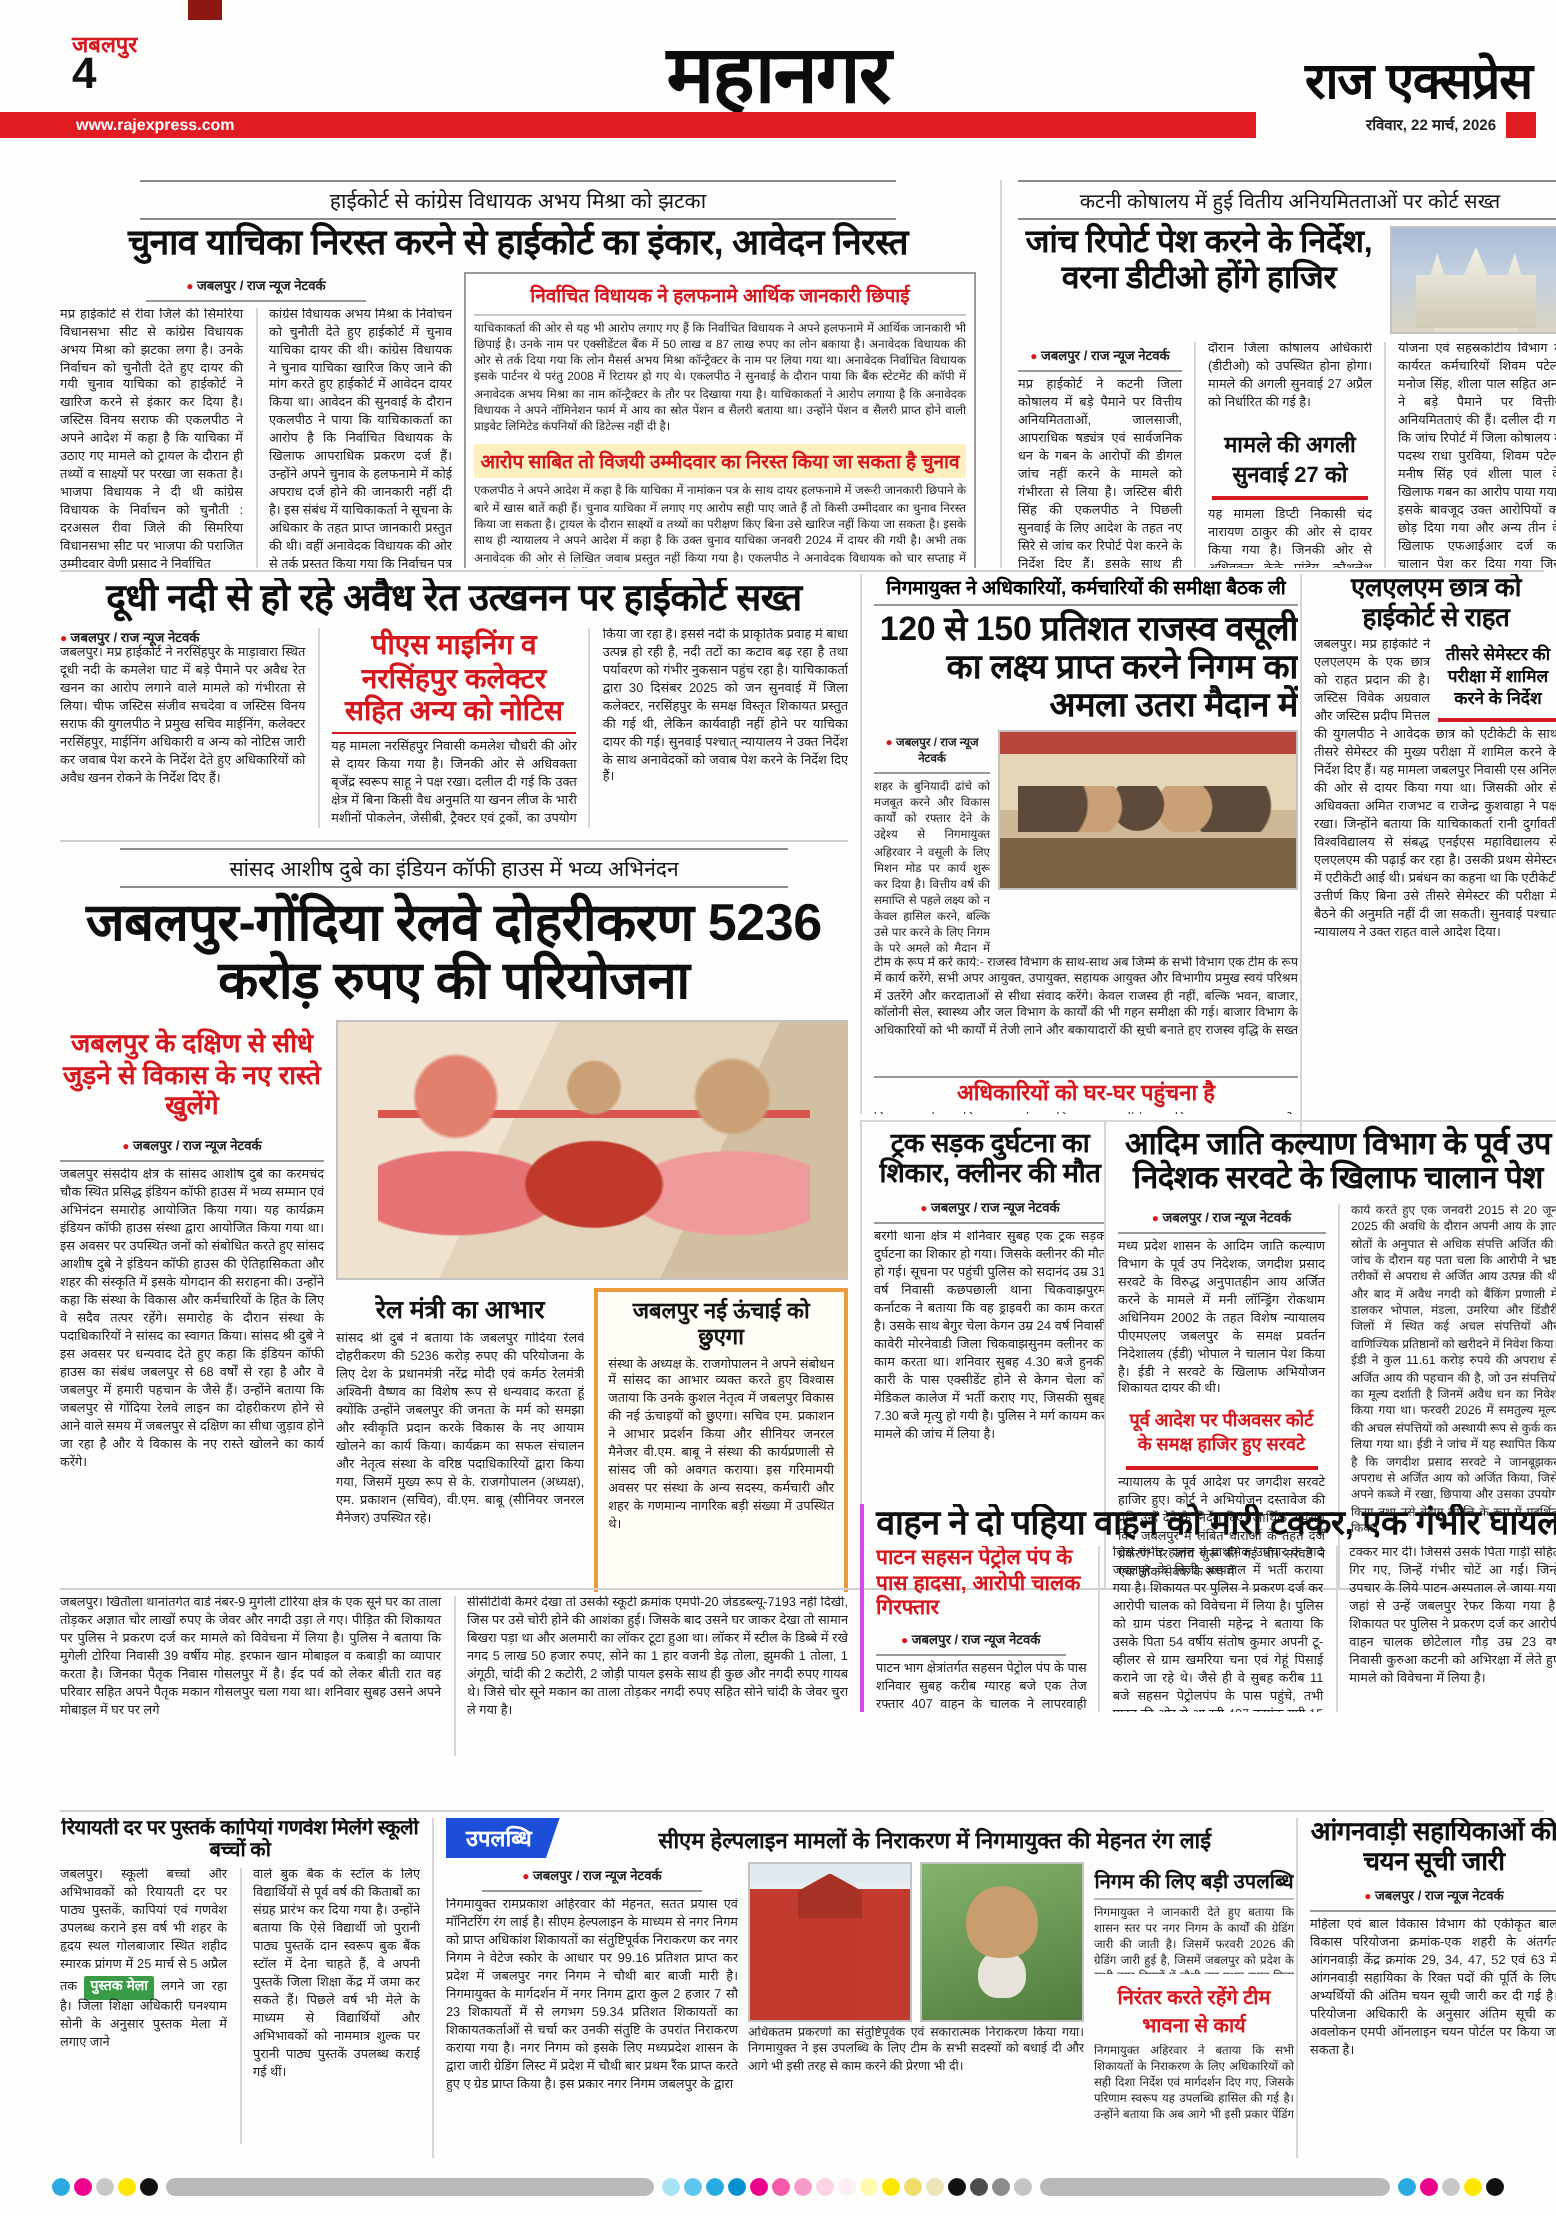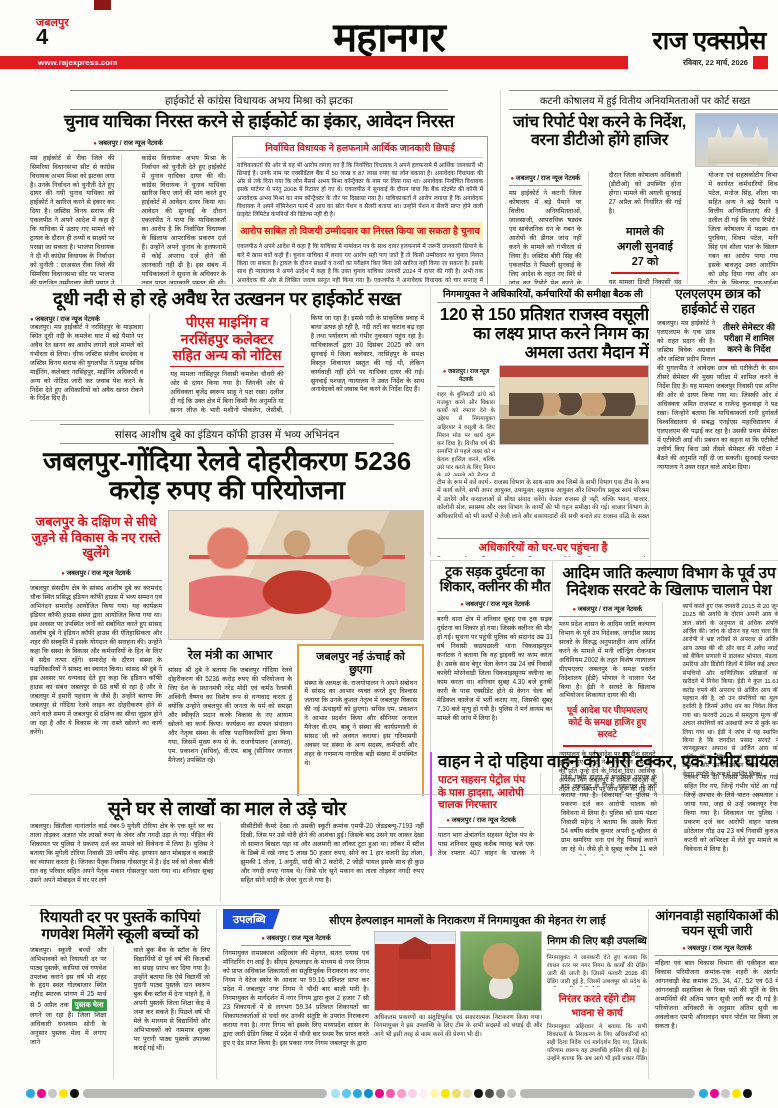--- a/index.html
+++ b/index.html
@@ -10,21 +10,21 @@
           border-top:1px solid #8a8a8a;border-bottom:1px solid #8a8a8a;
           padding:2px 0;margin-bottom:3px;}
   .hl{font-weight:800;color:#0f0f0f;line-height:1.12;letter-spacing:-0.2px;}
   .sub-red{color:#d6181f;font-weight:800;line-height:1.2;}
   .byline{font-size:6.6px;font-weight:bold;color:#222;text-align:center;
           border-bottom:1px solid #999;padding:2px 0 3px;margin-bottom:3px;}
   .byline::before{content:"● ";color:#d6181f;font-size:6px;}
   .bd{font-size:6.4px;line-height:1.4;text-align:justify;color:#1d1d1d;}
   .cols{display:flex;gap:6px;}
   .cols>div{flex:1;min-width:0;}
-  .vr{border-left:1px solid #d5d5d5;padding-left:20px;}
+  .vr{border-left:1px solid #d5d5d5;padding-left:6px;}
   .nbox{border:1px solid #9a9a9a;padding:3px 4px;background:#fff;}
   .boxtitle{font-size:9.5px;text-align:center;font-weight:800;color:#d6181f;
             padding:1px 0 3px;border-bottom:1px solid #c9c9c9;margin-bottom:3px;}
   .boxtitle2{font-size:9.5px;text-align:center;font-weight:800;color:#d6181f;
              background:#fdf0bf;padding:2px 2px;margin:4px 0 3px;}
   .redbox{font-size:11px;font-weight:800;text-align:center;color:#111;
           border-bottom:2px solid #d6181f;padding:3px 2px 4px;margin:4px 2px;}
   .pq{font-size:9px;font-weight:800;color:#d6181f;text-align:center;line-height:1.3;
       border-bottom:2px solid #d6181f;padding:2px 1px 4px;margin:3px 4px;}
   .pq-float{float:right;width:58px;font-size:8.6px;font-weight:800;color:#111;
@@ -214,31 +214,30 @@
     <div class="byline">जबलपुर / राज न्यूज नेटवर्क</div>
     <div class="bd" style="height:178px;overflow:hidden;">बरगी थाना क्षेत्र में शनिवार सुबह एक ट्रक सड़क दुर्घटना का शिकार हो गया। जिसके क्लीनर की मौत हो गई। सूचना पर पहुंची पुलिस को सदानंद उम्र 31 वर्ष निवासी कछपछाली थाना चिकवाझपुरम कर्नाटक ने बताया कि वह ड्राइवरी का काम करता है। उसके साथ बेगुर चेला केगन उम्र 24 वर्ष निवासी कावेरी मोरनेवाडी जिला चिकवाझसुनम क्लीनर का काम करता था। शनिवार सुबह 4.30 बजे हुनकी कारी के पास एक्सीडेंट होने से केगन चेला को मेडिकल कालेज में भर्ती कराए गए, जिसकी सुबह 7.30 बजे मृत्यु हो गयी है। पुलिस ने मर्ग कायम कर मामले की जांच में लिया है।</div>
   </div>
 
   <div class="art" style="left:552px;top:560px;width:220px;height:230px;border-left:1px solid #d5d5d5;border-top:1px solid #d5d5d5;padding:3px 0 0 6px;">
     <div class="hl" style="font-size:15.5px;text-align:center;margin-bottom:3px;">आदिम जाति कल्याण विभाग के पूर्व उप निदेशक सरवटे के खिलाफ चालान पेश</div>
     <div class="cols" style="height:196px;overflow:hidden;">
       <div>
         <div class="byline">जबलपुर / राज न्यूज नेटवर्क</div>
         <div class="bd">मध्य प्रदेश शासन के आदिम जाति कल्याण विभाग के पूर्व उप निदेशक, जगदीश प्रसाद सरवटे के विरुद्ध अनुपातहीन आय अर्जित करने के मामले में मनी लॉन्ड्रिंग रोकथाम अधिनियम 2002 के तहत विशेष न्यायालय पीएमएलए जबलपुर के समक्ष प्रवर्तन निदेशालय (ईडी) भोपाल ने चालान पेश किया है। ईडी ने सरवटे के खिलाफ अभियोजन शिकायत दायर की थी।</div>
-        <div class="pq">पूर्व आदेश पर पीएमएलए कोर्ट के समक्ष हाजिर हुए सरवटे</div>
+        <div class="pq">पूर्व आदेश पर पीअवसर कोर्ट के समक्ष हाजिर हुए सरवटे</div>
         <div class="bd">न्यायालय के पूर्व आदेश पर जगदीश सरवटे हाजिर हुए। कोर्ट ने अभियोजन दस्तावेज की प्रति उन्हें देने के निर्देश दिए। आर्थिक अपराध विंग जबलपुर में लंबित धाराओं के तहत दर्ज प्रकरण पर जांच शुरू की गई थी। सरवटे ने एक लोक सेवक के रूप में</div>
       </div>
       <div class="bd vr" style="font-size:6px;">कार्य करते हुए एक जनवरी 2015 से 20 जून 2025 की अवधि के दौरान अपनी आय के ज्ञात स्रोतों के अनुपात से अधिक संपत्ति अर्जित की। जांच के दौरान यह पता चला कि आरोपी ने भ्रष्ट तरीकों से अपराध से अर्जित आय उत्पन्न की थी और बाद में अवैध नगदी को बैंकिंग प्रणाली में डालकर भोपाल, मंडला, उमरिया और डिंडौरी जिलों में स्थित कई अचल संपत्तियों और वाणिज्यिक प्रतिष्ठानों को खरीदने में निवेश किया। ईडी ने कुल 11.61 करोड़ रुपये की अपराध से अर्जित आय की पहचान की है, जो उन संपत्तियों का मूल्य दर्शाती है जिनमें अवैध धन का निवेश किया गया था। फरवरी 2026 में समतुल्य मूल्य की अचल संपत्तियों को अस्थायी रूप से कुर्क कर लिया गया था। ईडी ने जांच में यह स्थापित किया है कि जगदीश प्रसाद सरवटे ने जानबूझकर अपराध से अर्जित आय को अर्जित किया, जिसे अपने कब्जे में रखा, छिपाया और उसका उपयोग किया तथा उसे बेदाग संपत्ति के रूप में प्रदर्शित किया।</div>
     </div>
   </div>
 
   <div class="hrline" style="left:30px;top:794px;width:742px;"></div>
 
   <div class="art" style="left:30px;top:798px;width:394px;height:104px;">
-    <div class="hl" style="font-size:19px;text-align:center;margin-bottom:3px;">सूने घर से लाखों का माल ले उड़े चोर</div>
     <div class="cols" style="height:80px;overflow:hidden;">
       <div class="bd">जबलपुर। खितौला थानांतर्गत वार्ड नंबर-9 मुगेली टोरिया क्षेत्र के एक सूने घर का ताला तोड़कर अज्ञात चोर लाखों रुपए के जेवर और नगदी उड़ा ले गए। पीड़ित की शिकायत पर पुलिस ने प्रकरण दर्ज कर मामले को विवेचना में लिया है। पुलिस ने बताया कि मुगेली टोरिया निवासी 39 वर्षीय मोह. इरफान खान मोबाइल व कबाड़ी का व्यापार करता है। जिनका पैतृक निवास गोसलपुर में है। ईद पर्व को लेकर बीती रात वह परिवार सहित अपने पैतृक मकान गोसलपुर चला गया था। शनिवार सुबह उसने अपने मोबाइल में घर पर लगे</div>
       <div class="bd vr">सीसीटीवी कैमरे देखा तो उसकी स्कूटी क्रमांक एमपी-20 जेडडब्ल्यू-7193 नहीं दिखी, जिस पर उसे चोरी होने की आशंका हुई। जिसके बाद उसने घर जाकर देखा तो सामान बिखरा पड़ा था और अलमारी का लॉकर टूटा हुआ था। लॉकर में स्टील के डिब्बे में रखे नगद 5 लाख 50 हजार रुपए, सोने का 1 हार वजनी डेढ़ तोला, झुमकी 1 तोला, 1 अंगूठी, चांदी की 2 कटोरी, 2 जोड़ी पायल इसके साथ ही कुछ और नगदी रुपए गायब थे। जिसे चोर सूने मकान का ताला तोड़कर नगदी रुपए सहित सोने चांदी के जेवर चुरा ले गया है।</div>
     </div>
   </div>
 
   <div class="art" style="left:430px;top:752px;width:342px;height:104px;border-left:2px solid #d946ef;padding-left:6px;">
     <div class="hl" style="font-size:17px;text-align:center;margin-bottom:2px;">वाहन ने दो पहिया वाहन को मारी टक्कर, एक गंभीर घायल</div>
     <div class="cols" style="height:84px;overflow:hidden;">
       <div>
@@ -247,21 +246,21 @@
         <div class="bd">पाटन भाग क्षेत्रांतर्गत सहसन पेट्रोल पंप के पास शनिवार सुबह करीब ग्यारह बजे एक तेज रफ्तार 407 वाहन के चालक ने लापरवाही पूर्वक वाहन चलाते हुए टू-व्हीलर चालक व्यक्ति को टक्कर मार दी।</div>
       </div>
       <div class="bd vr">जिसे गंभीर हालत में प्राथमिक उपचार के बाद जबलपुर के निजी अस्पताल में भर्ती कराया गया है। शिकायत पर पुलिस ने प्रकरण दर्ज कर आरोपी चालक को विवेचना में लिया है। पुलिस को ग्राम पंडरा निवासी महेन्द्र ने बताया कि उसके पिता 54 वर्षीय संतोष कुमार अपनी टू-व्हीलर से ग्राम खमरिया चना एवं गेहूं पिसाई कराने जा रहे थे। जैसे ही वे सुबह करीब 11 बजे सहसन पेट्रोलपंप के पास पहुंचे, तभी पाटन की ओर से आ रही 407 क्रमांक यूपी 15 ईटी 1397 के चालक ने तेज गति एवं लापरवाही पूर्वक चलाते हुए उनकी गाड़ी में</div>
       <div class="bd vr">टक्कर मार दी। जिससे उसके पिता गाड़ी सहित गिर गए, जिन्हें गंभीर चोटें आ गईं। जिन्हें उपचार के लिये पाटन अस्पताल ले जाया गया, जहां से उन्हें जबलपुर रेफर किया गया है। शिकायत पर पुलिस ने प्रकरण दर्ज कर आरोपी वाहन चालक छोटेलाल गौड़ उम्र 23 वर्ष निवासी कुरुआ कटनी को अभिरक्षा में लेते हुए मामले को विवेचना में लिया है।</div>
     </div>
   </div>
 
   <div class="hrline" style="left:30px;top:905px;width:742px;"></div>
 
   <div class="art" style="left:30px;top:909px;width:180px;height:170px;">
-    <div class="hl" style="font-size:15px;text-align:center;margin-bottom:3px;">रियायती दर पर पुस्तकें कापियां गणवेश मिलेंगे स्कूली बच्चों को</div>
+    <div class="hl" style="font-size:10px;text-align:center;margin-bottom:3px;">रियायती दर पर पुस्तकें कापियां गणवेश मिलेंगे स्कूली बच्चों को</div>
     <div class="cols" style="height:138px;overflow:hidden;">
       <div class="bd">
         <span>जबलपुर। स्कूली बच्चों और अभिभावकों को रियायती दर पर पाठ्य पुस्तकें, कापियां एवं गणवेश उपलब्ध कराने इस वर्ष भी शहर के हृदय स्थल गोलबाजार स्थित शहीद स्मारक प्रांगण में 25 मार्च से 5 अप्रैल तक</span>
         <span class="chip">पुस्तक मेला</span>
         <span>लगने जा रहा है। जिला शिक्षा अधिकारी घनश्याम सोनी के अनुसार पुस्तक मेला में लगाए जाने</span>
       </div>
       <div class="bd vr">वाले बुक बैंक के स्टॉल के लिए विद्यार्थियों से पूर्व वर्ष की किताबों का संग्रह प्रारंभ कर दिया गया है। उन्होंने बताया कि ऐसे विद्यार्थी जो पुरानी पाठ्य पुस्तकें दान स्वरूप बुक बैंक स्टॉल में देना चाहते हैं, वे अपनी पुस्तकें जिला शिक्षा केंद्र में जमा कर सकते हैं। पिछले वर्ष भी मेले के माध्यम से विद्यार्थियों और अभिभावकों को नाममात्र शुल्क पर पुरानी पाठ्य पुस्तकें उपलब्ध कराई गई थीं।</div>
     </div>
   </div>
 

